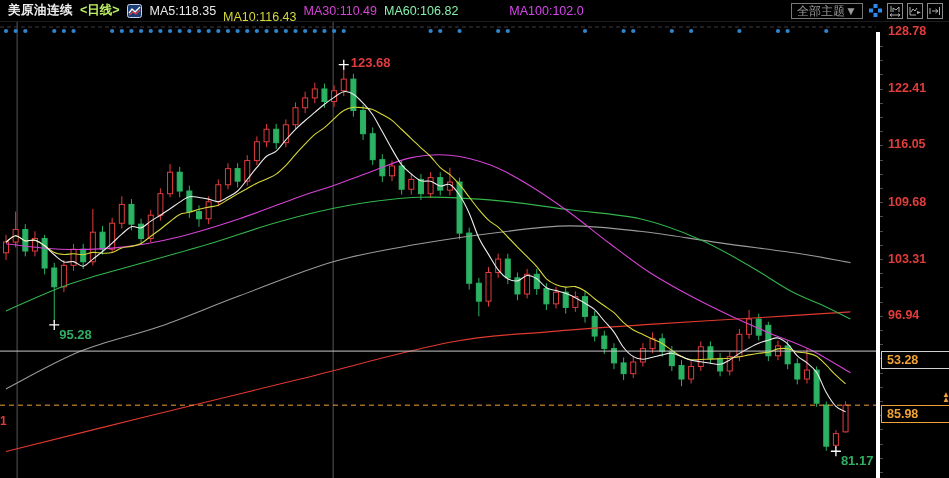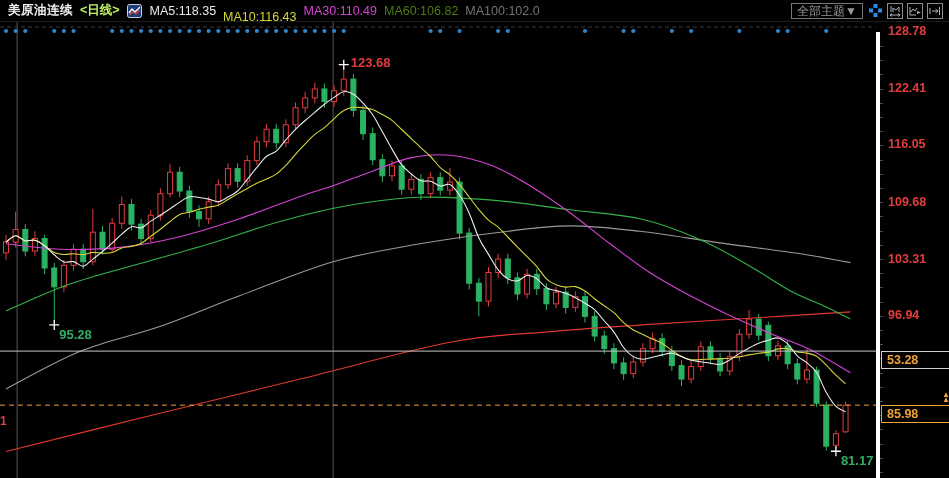--- a/index.html
+++ b/index.html
@@ -42,22 +42,22 @@
     <span class="icon-btn">
       <svg class="ovl-icon" viewBox="0 0 15 14">
         <rect x="0.5" y="0.5" width="14" height="13" rx="2" fill="#1c3d74" stroke="#c9d4e8" stroke-width="1"></rect>
         <polyline points="2,9 5,5 8,8 13,3" fill="none" stroke="#ffffff" stroke-width="1.3"></polyline>
         <polyline points="2,11 6,8 9,10 13,6" fill="none" stroke="#e04040" stroke-width="1.1"></polyline>
       </svg>
     </span>
     <span class="maval" style="color: rgb(232, 232, 232);">MA5:118.35</span>
     <span class="maval" style="color: rgb(214, 214, 58); margin-top: 12px;">MA10:116.43</span>
     <span class="maval" style="color: rgb(213, 67, 213);">MA30:110.49</span>
-    <span class="maval" style="color: #4d7c0f;">MA60:106.82</span>
-    <span class="maval" style="color: #737373;">MA100:102.0</span>
+    <span class="maval" style="color: #86efac;">MA60:106.82</span>
+    <span class="maval" style="color: #d946ef; margin-left: 44px;">MA100:102.0</span>
 
     <div class="hdr-right">
       <span class="theme-btn">全部主题▼</span>
       <span class="icon-btn">
         <svg width="15" height="15" viewBox="0 0 15 15">
           <g fill="#2d8ceb">
             <rect x="5.5" y="1" width="4" height="4"></rect>
               <rect x="1" y="5.5" width="4" height="4"></rect>
             <rect x="10" y="5.5" width="4" height="4"></rect>
               <rect x="5.5" y="10" width="4" height="4"></rect>

